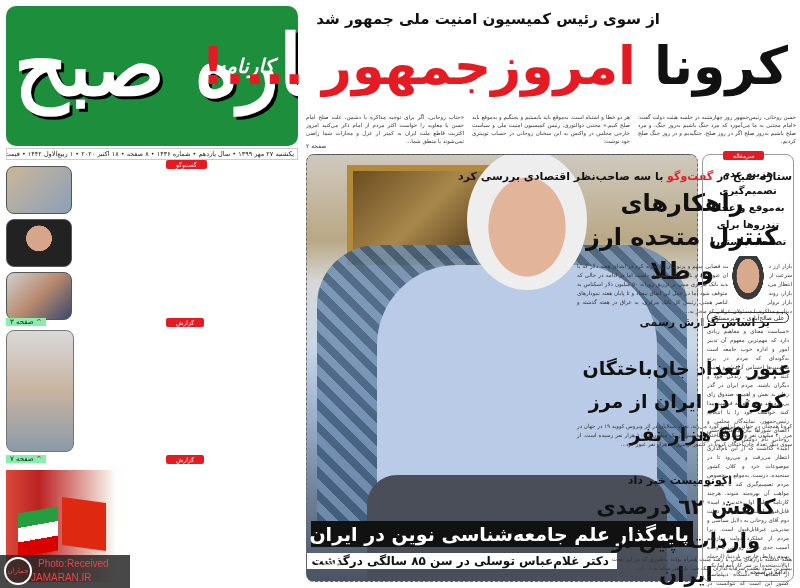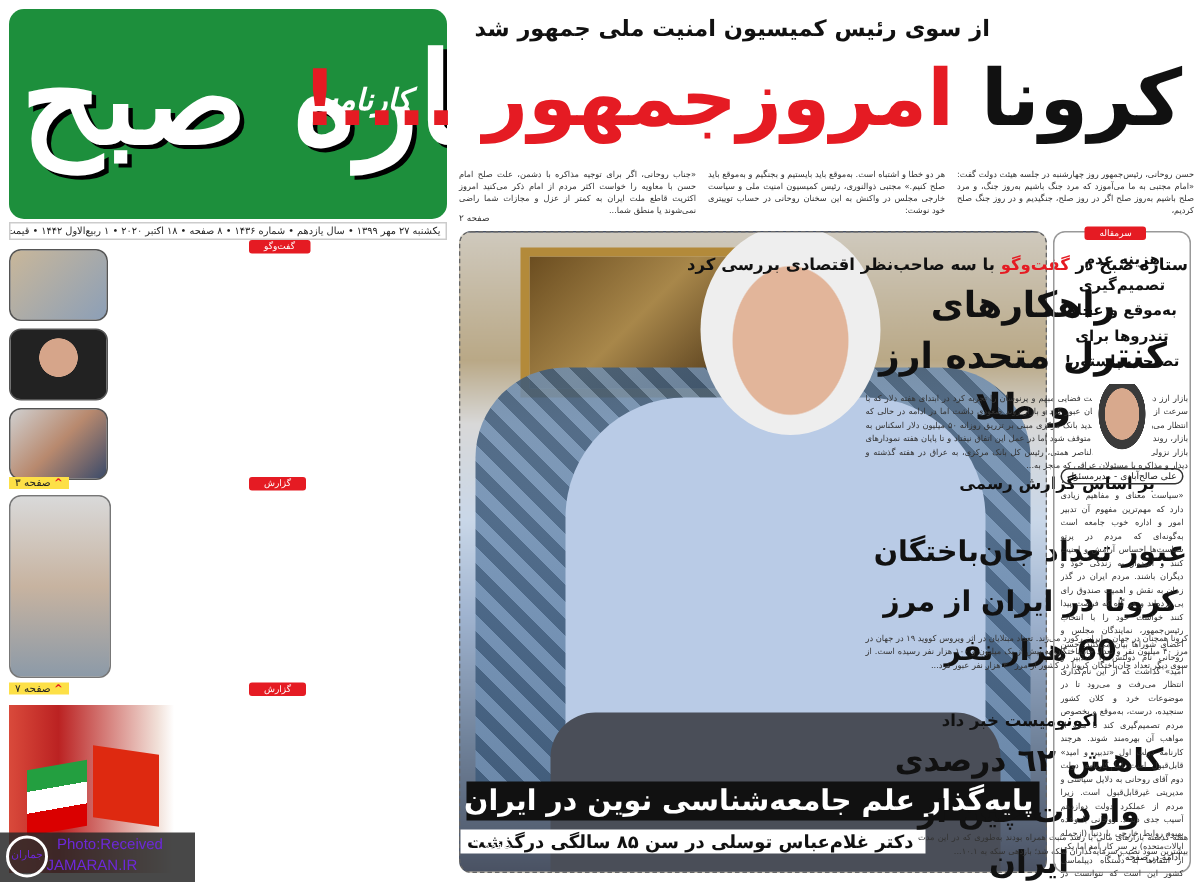--- a/index.html
+++ b/index.html
@@ -26,21 +26,21 @@
     background: linear-gradient(180deg, #cfc9bd 0%, #b9a886 20%, #d8d8d8 30%, #c9d7e8 45%, #9fb3cf 60%, #6f8199 80%, #4a5263 100%); }
   .photo .painting { position: absolute; left: 40px; top: 10px; width: 150px; height: 100px; background: linear-gradient(135deg, #6b4d20, #a8874a, #4a3316); border: 6px solid #b38a3a; }
   .photo .chair { position: absolute; left: 10px; top: 90px; width: 370px; height: 300px; border-radius: 60px 60px 0 0; background: repeating-linear-gradient(45deg, #3d5a7a 0 8px, #6e8db0 8px 16px); opacity: .85; }
   .photo .head { position: absolute; left: 160px; top: -5px; width: 120px; height: 140px; border-radius: 50%; background: radial-gradient(ellipse at 50% 55%, #e2b59a 0 45%, #eee 46% 100%); }
   .photo .body { position: absolute; left: 70px; top: 110px; width: 280px; height: 250px; border-radius: 80px 80px 20px 20px; background: #b9cbe6; }
   .photo .legs { position: absolute; left: 60px; top: 320px; width: 300px; height: 120px; background: #4a4e58; border-radius: 30px 30px 0 0; }
   .photo-title { position: absolute; left: 4px; right: 4px; top: 366px; background: #111; color: #fff; font-size: 19px; font-weight: bold; text-align: center; padding: 2px 4px; white-space: nowrap; }
   .photo-sub { position: absolute; right: 80px; top: 398px; background: #fff; color: #111; font-size: 12px; font-weight: bold; padding: 1px 8px; white-space: nowrap; }
   .photo-page { position: absolute; left: 10px; top: 404px; font-size: 7px; color: #fff; }
   .tag { position: absolute; background: #e51b23; color: #fff; font-size: 6px; padding: 0 10px; border-radius: 2px; height: 9px; line-height: 9px; }
-  .pagebadge { position: absolute; left: 6px; font-size: 7px; background: #fde047; padding: 0 4px; color: #222; }
+  .pagebadge { position: absolute; left: 6px; font-size: 7px; background: #86efac; padding: 0 4px; color: #222; }
   .pagebadge .caret { color: #e51b23; font-weight: bold; }
 
   .s1-thumbs { position: absolute; left: 6px; top: 166px; width: 66px; }
   .thumb { width: 66px; height: 48px; border-radius: 8px; margin-bottom: 5px; border: 1px solid #555; }
   .s1-kicker { position: absolute; right: 8px; top: 170px; font-size: 11px; font-weight: bold; white-space: nowrap; }
   .s1-kicker .accent { color: #e51b23; }
   .s1-head { position: absolute; right: 18px; top: 186px; width: 200px; text-align: center; font-size: 24px; font-weight: bold; line-height: 34px; }
   .s1-body { position: absolute; right: 8px; top: 262px; width: 215px; font-size: 5.5px; line-height: 9px; color: #333; text-align: justify; }
 
   .s2-img { position: absolute; left: 6px; top: 330px; width: 68px; height: 122px; border-radius: 8px; background: linear-gradient(180deg, #d9d9d9, #c7b3a0 50%, #8c9aa8); border: 1px solid #777; }
@@ -48,21 +48,21 @@
   .s2-head { position: absolute; right: 8px; top: 352px; width: 210px; text-align: center; font-size: 19px; font-weight: bold; line-height: 33px; }
   .s2-body { position: absolute; right: 8px; top: 422px; width: 215px; font-size: 5.5px; line-height: 9px; color: #333; text-align: justify; }
 
   .s3-img { position: absolute; left: 6px; top: 470px; width: 110px; height: 112px; background: linear-gradient(90deg, #d94a3b, #b22 30%, #f1e0d8 90%, #fff); }
   .flag-ir { position: absolute; left: 18px; top: 510px; width: 40px; height: 44px; background: linear-gradient(180deg, #239f40 0 33%, #fff 33% 66%, #da0000 66%); transform: skewY(-10deg); }
   .flag-cn { position: absolute; left: 62px; top: 500px; width: 44px; height: 48px; background: #de2910; transform: skewY(8deg); }
   .s3-kicker { position: absolute; right: 68px; top: 474px; font-size: 11px; font-weight: bold; }
   .s3-head { position: absolute; right: 24px; top: 490px; width: 180px; text-align: center; font-size: 21px; font-weight: bold; line-height: 34px; }
   .s3-body { position: absolute; right: 8px; top: 555px; width: 180px; font-size: 5.5px; line-height: 9px; color: #333; text-align: justify; }
 
-  .watermark { position: absolute; left: 0; top: 555px; width: 130px; height: 33px; background: rgba(40,40,40,.85); color: #6d28d9; font-family: "Liberation Sans", sans-serif; direction: ltr; }
+  .watermark { position: absolute; left: 0; top: 555px; width: 130px; height: 33px; background: rgba(40,40,40,.85); color: #ef4444; font-family: "Liberation Sans", sans-serif; direction: ltr; }
   .watermark .wm-logo { position: absolute; left: 4px; top: 2px; width: 28px; height: 28px; border-radius: 50%; border: 2px solid #fff; font-size: 7px; text-align: center; line-height: 24px; }
   .watermark .wm-l1 { position: absolute; left: 38px; top: 3px; font-size: 10px; }
   .watermark .wm-l2 { position: absolute; left: 31px; top: 17px; font-size: 10px; }
 
   
   .editorial { position: absolute; left: 702px; top: 154px; width: 92px; height: 428px; border: 1px solid #999; border-radius: 8px; padding: 4px; }
   .ed-tag { position: absolute; left: 20px; top: -4px; }
   .ed-head { font-size: 10px; font-weight: bold; text-align: center; line-height: 17px; margin-top: 6px; }
   .ed-photo { width: 40px; height: 50px; margin: 6px auto; background: radial-gradient(ellipse at 50% 40%, #d8a98d 0 40%, #3a3a3a 41% 55%, #fff 56%); border-radius: 4px; }
   .ed-byline { font-size: 6px; text-align: center; border: 1px solid #333; border-radius: 8px; padding: 1px 2px; margin: 4px 0; }

